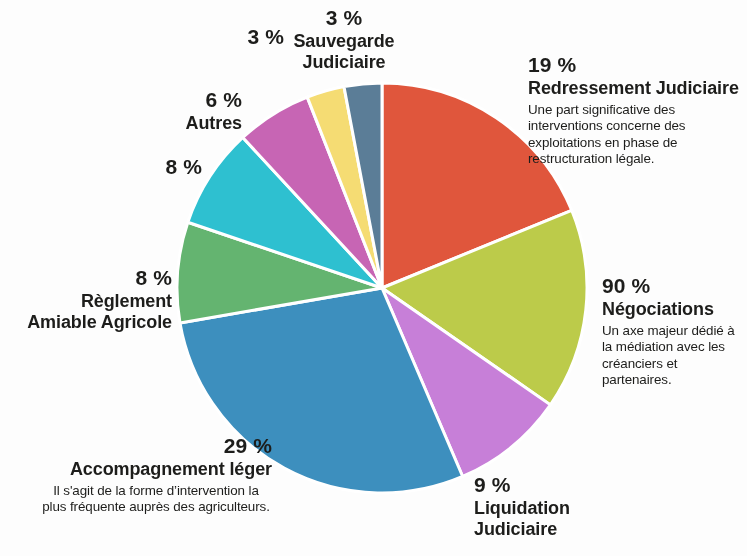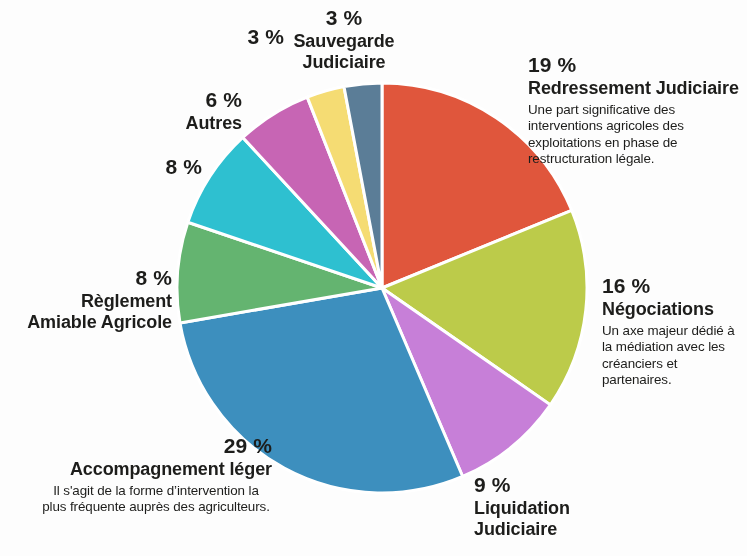--- a/index.html
+++ b/index.html
@@ -86,25 +86,25 @@
       <path d="M 382 288 L 179.99 322.90 A 205 205 0 0 1 187.84 222.23 Z" fill="#64b470" stroke="#ffffff" stroke-width="3" stroke-linejoin="round"></path>
       <path d="M 382 288 L 187.84 222.23 A 205 205 0 0 1 242.79 137.52 Z" fill="#2ec0d0" stroke="#ffffff" stroke-width="3" stroke-linejoin="round"></path>
       <path d="M 382 288 L 242.79 137.52 A 205 205 0 0 1 307.25 97.12 Z" fill="#c765b4" stroke="#ffffff" stroke-width="3" stroke-linejoin="round"></path>
       <path d="M 382 288 L 307.25 97.12 A 205 205 0 0 1 343.96 86.56 Z" fill="#f5dc73" stroke="#ffffff" stroke-width="3" stroke-linejoin="round"></path>
       <path d="M 382 288 L 343.96 86.56 A 205 205 0 0 1 382.00 83.00 Z" fill="#5b7d97" stroke="#ffffff" stroke-width="3" stroke-linejoin="round"></path>
     </svg>
 
   <div class="callout align-left" id="callout-redressement">
     <span class="pct">19 %</span>
     <span class="name">Redressement Judiciaire</span>
-    <span class="desc">Une part significative des interventions agricoles des exploitations en phase de restructuration légale.</span>
+    <span class="desc">Une part significative des interventions concerne des exploitations en phase de restructuration légale.</span>
   </div>
 
   <div class="callout align-left" id="callout-negociations">
-    <span class="pct">16 %</span>
+    <span class="pct">90 %</span>
     <span class="name">Négociations</span>
     <span class="desc">Un axe majeur dédié à la médiation avec les créanciers et partenaires.</span>
   </div>
 
   <div class="callout align-left" id="callout-liquidation">
     <span class="pct">9 %</span>
     <span class="name">Liquidation Judiciaire</span>
   </div>
 
   <div class="callout align-right" id="callout-accompagnement">

